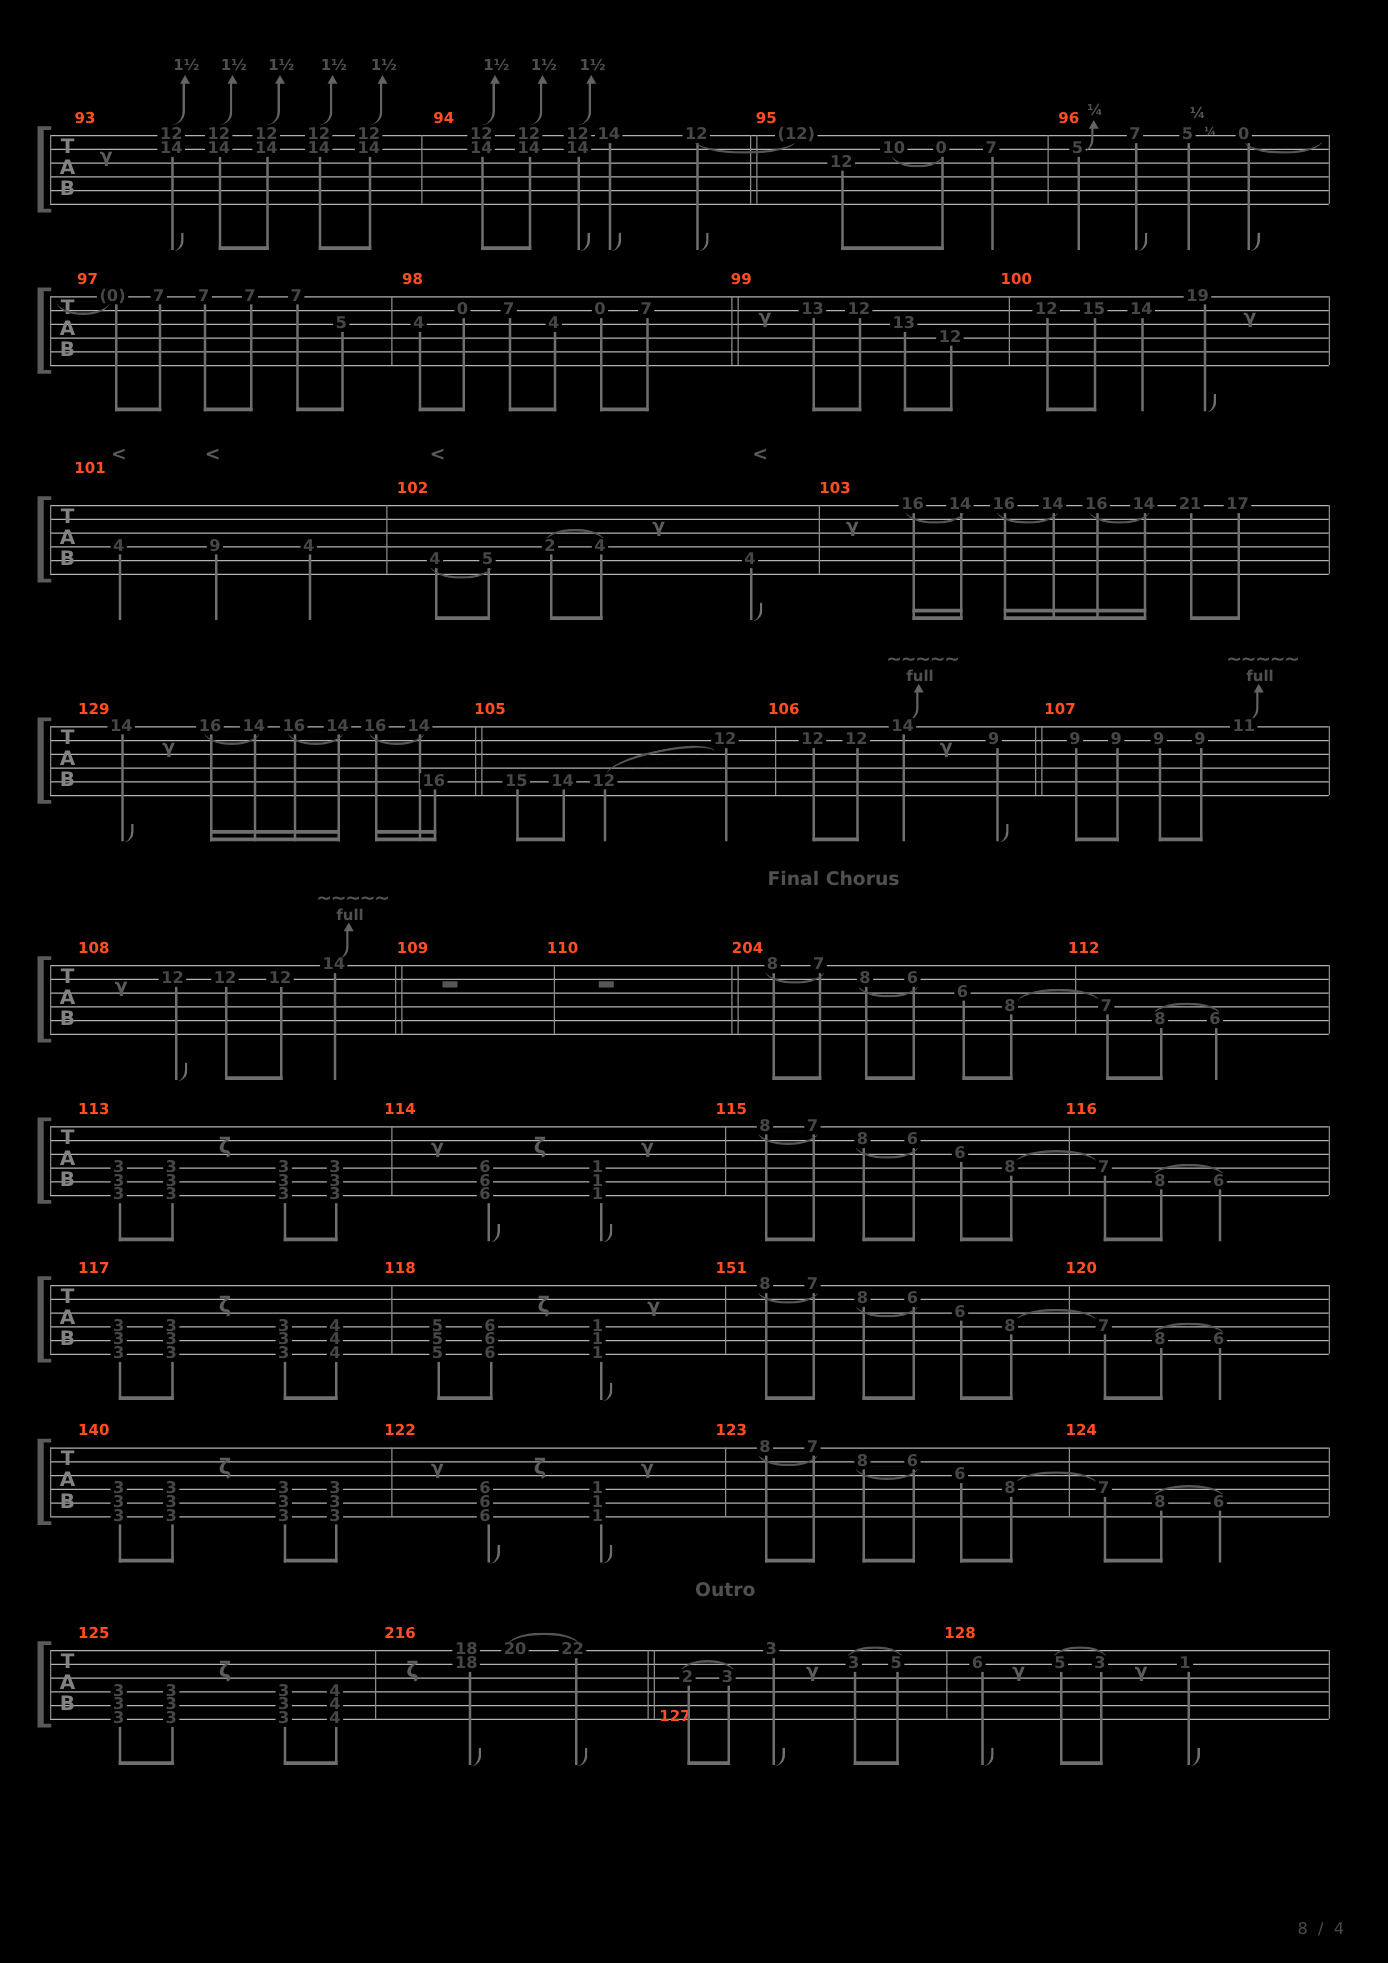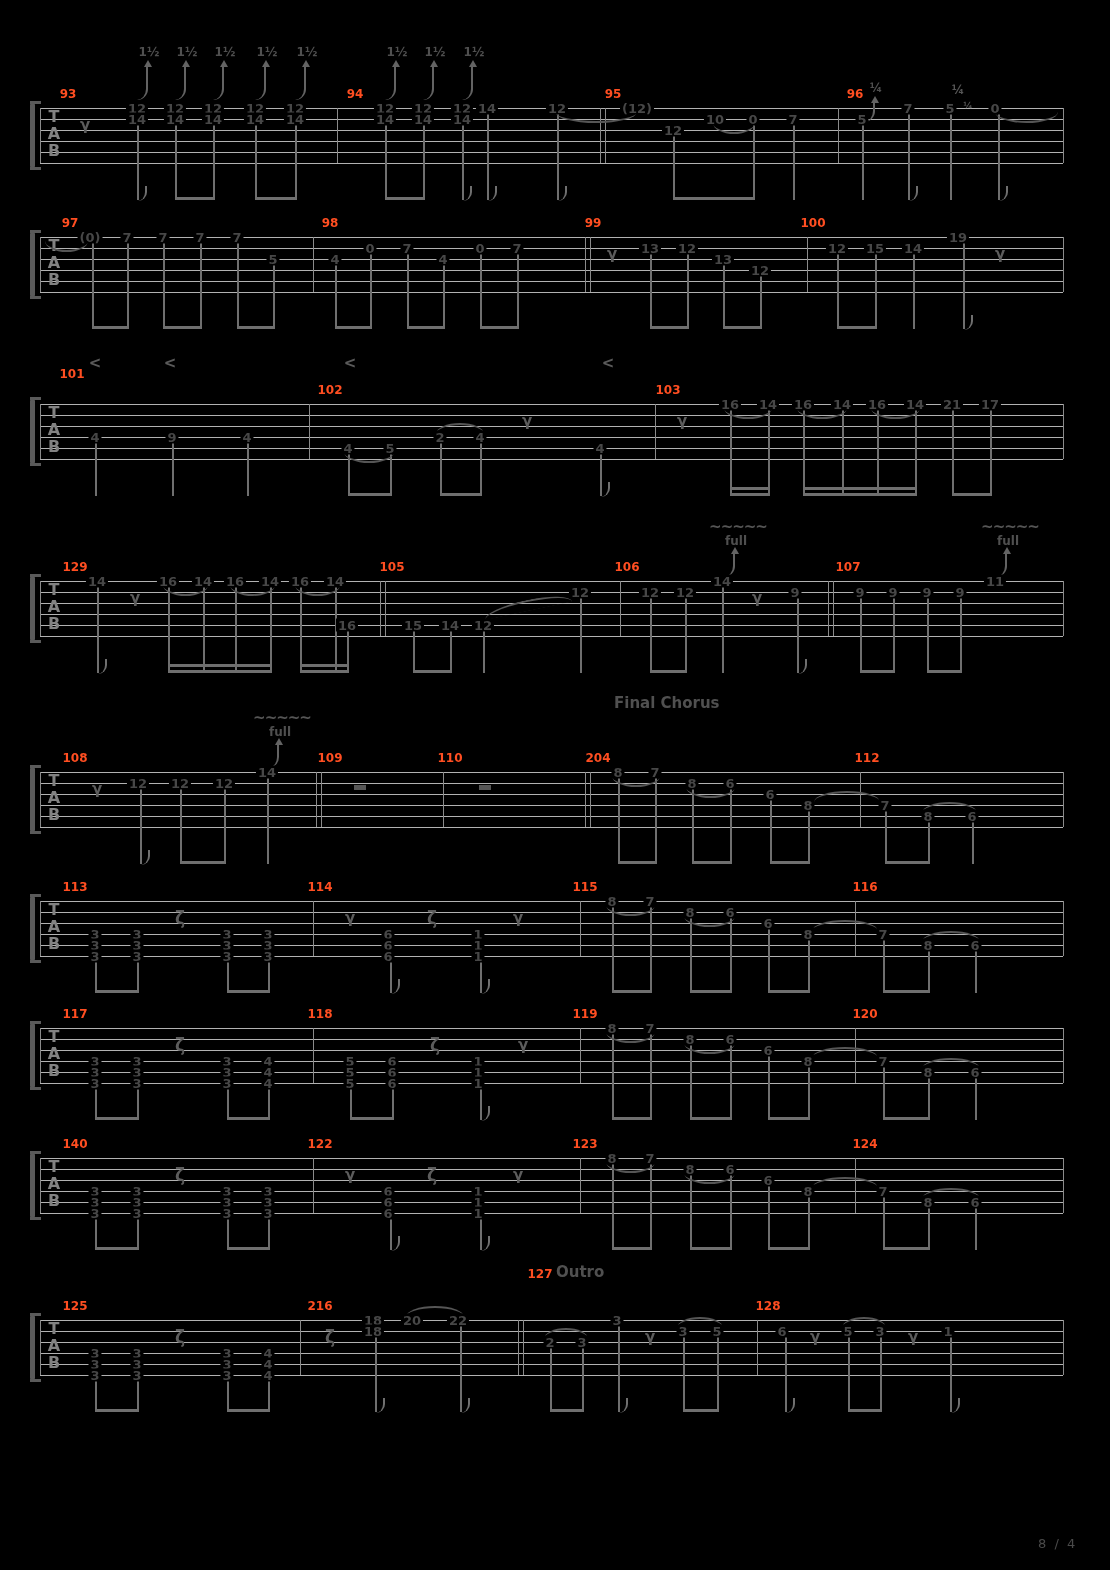--- a/index.html
+++ b/index.html
@@ -539,21 +539,21 @@
       <div class="tabch" style="left: 54px; top: 1029px;">T</div>
       <div class="tabch" style="left: 54px; top: 1046px;">A</div>
       <div class="tabch" style="left: 54px; top: 1063px;">B</div>
       <div class="barline" style="left: 40px; top: 1028px; height: 55px;"></div>
       <div class="barline" style="left: 313px; top: 1028px; height: 55px;"></div>
       <div class="barline" style="left: 580px; top: 1028px; height: 55px;"></div>
       <div class="barline" style="left: 855px; top: 1028px; height: 55px;"></div>
       <div class="barline" style="left: 1063px; top: 1028px; height: 55px;"></div>
       <div class="mnum" style="left: 75px; top: 1008px;">117</div>
       <div class="mnum" style="left: 320px; top: 1008px;">118</div>
-      <div class="mnum" style="left: 585px; top: 1008px;">119</div>
+      <div class="mnum" style="left: 585px; top: 1008px;">151</div>
       <div class="mnum" style="left: 865px; top: 1008px;">120</div>
       <div class="stem" style="left: 95px; top: 1087px; height: 33px;"></div>
       <div class="stem" style="left: 137px; top: 1087px; height: 33px;"></div>
       <div class="stem" style="left: 227px; top: 1087px; height: 33px;"></div>
       <div class="stem" style="left: 268px; top: 1087px; height: 33px;"></div>
       <div class="stem" style="left: 350px; top: 1087px; height: 33px;"></div>
       <div class="stem" style="left: 392px; top: 1087px; height: 33px;"></div>
       <div class="stem" style="left: 480px; top: 1087px; height: 33px;"></div>
       <div class="flag" style="left: 481px; top: 1106px;"></div>
       <div class="stem" style="left: 612px; top: 1033px; height: 87px;"></div>
@@ -701,21 +701,21 @@
       <div class="tabch" style="left: 54px; top: 1338px;">A</div>
       <div class="tabch" style="left: 54px; top: 1355px;">B</div>
       <div class="barline" style="left: 40px; top: 1320px; height: 55px;"></div>
       <div class="barline" style="left: 300px; top: 1320px; height: 55px;"></div>
       <div class="barline" style="left: 518px; top: 1320px; height: 55px;"></div>
       <div class="barline" style="left: 523px; top: 1320px; height: 55px;"></div>
       <div class="barline" style="left: 757px; top: 1320px; height: 55px;"></div>
       <div class="barline" style="left: 1063px; top: 1320px; height: 55px;"></div>
       <div class="mnum" style="left: 75px; top: 1300px;">125</div>
       <div class="mnum" style="left: 320px; top: 1300px;">216</div>
-      <div class="mnum" style="left: 540px; top: 1268px;">127</div>
+      <div class="mnum" style="left: 540px; top: 1367px;">127</div>
       <div class="mnum" style="left: 768px; top: 1300px;">128</div>
       <div class="stem" style="left: 95px; top: 1379px; height: 33px;"></div>
       <div class="stem" style="left: 137px; top: 1379px; height: 33px;"></div>
       <div class="stem" style="left: 227px; top: 1379px; height: 33px;"></div>
       <div class="stem" style="left: 268px; top: 1379px; height: 33px;"></div>
       <div class="stem" style="left: 375px; top: 1336px; height: 76px;"></div>
       <div class="flag" style="left: 376px; top: 1398px;"></div>
       <div class="stem" style="left: 460px; top: 1325px; height: 87px;"></div>
       <div class="flag" style="left: 461px; top: 1398px;"></div>
       <div class="stem" style="left: 550px; top: 1347px; height: 65px;"></div>

